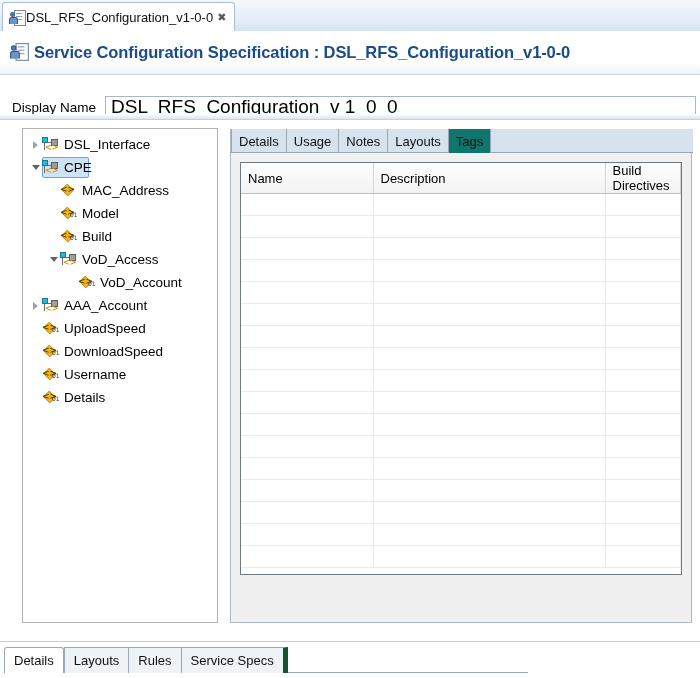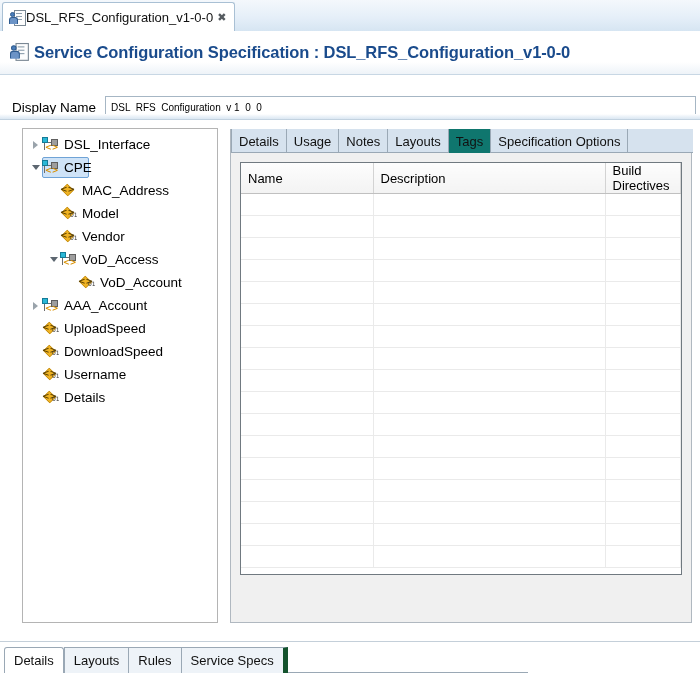--- a/index.html
+++ b/index.html
@@ -137,21 +137,21 @@
     white-space: nowrap;
     margin-right: 9px;
   }
   .dn-input {
     height: 22px;
     flex: 1 1 auto;
     margin-right: 4px;
     background: #ffffff;
     border: 1px solid #a6b6c4;
     font-family: "Liberation Sans", sans-serif;
-    font-size: 10px;
+    font-size: 19px;
     color: #000000;
     padding: 0 5px;
     box-sizing: border-box;
     outline: none;
   }
   .dn-underline {
     position: absolute;
     left: 0; top: 114px;
     width: 700px; height: 5px;
     background: linear-gradient(to bottom, #ffffff 0%, #eaf1f8 55%, #dbe7f2 100%);
@@ -544,21 +544,21 @@
         </div>
         <div class="tree-row" style="padding-left: 24px;">
           <span class="twisty"></span>
           <span class="icon-wrap">
             <span class="icn-attr">
               <span class="dia"></span>
               <span class="glyph">&lt;&gt;</span>
               <span class="sub01">01</span>
             </span>
           </span>
-          <span class="lbl">Vendor</span>
+          <span class="lbl">Build</span>
         </div>
         <div class="tree-row" style="padding-left: 24px;">
           <span class="twisty">
             <span class="tw-open"></span>
           </span>
           <span class="icon-wrap">
             <span class="icn-struct">
               <span class="conn-v"></span>
               <span class="conn-h"></span>
               <span class="sq-teal"></span>
@@ -642,21 +642,20 @@
   </div>
 
   <div class="right-panel">
     <div class="tabfolder">
       <div class="tabrow" id="property-tabrow">
           <div class="ptab">Details</div>
           <div class="ptab">Usage</div>
           <div class="ptab">Notes</div>
           <div class="ptab">Layouts</div>
           <div class="ptab active">Tags</div>
-          <div class="ptab">Specification Options</div>
           <div class="tab-spacer"></div>
         </div>
       <div class="tab-content">
         <div class="grid-box">
           <table class="grid">
             <thead>
               <tr>
                 <th class="col-name">Name</th>
                 <th class="col-desc">Description</th>
                 <th class="col-build">Build Directives</th>

